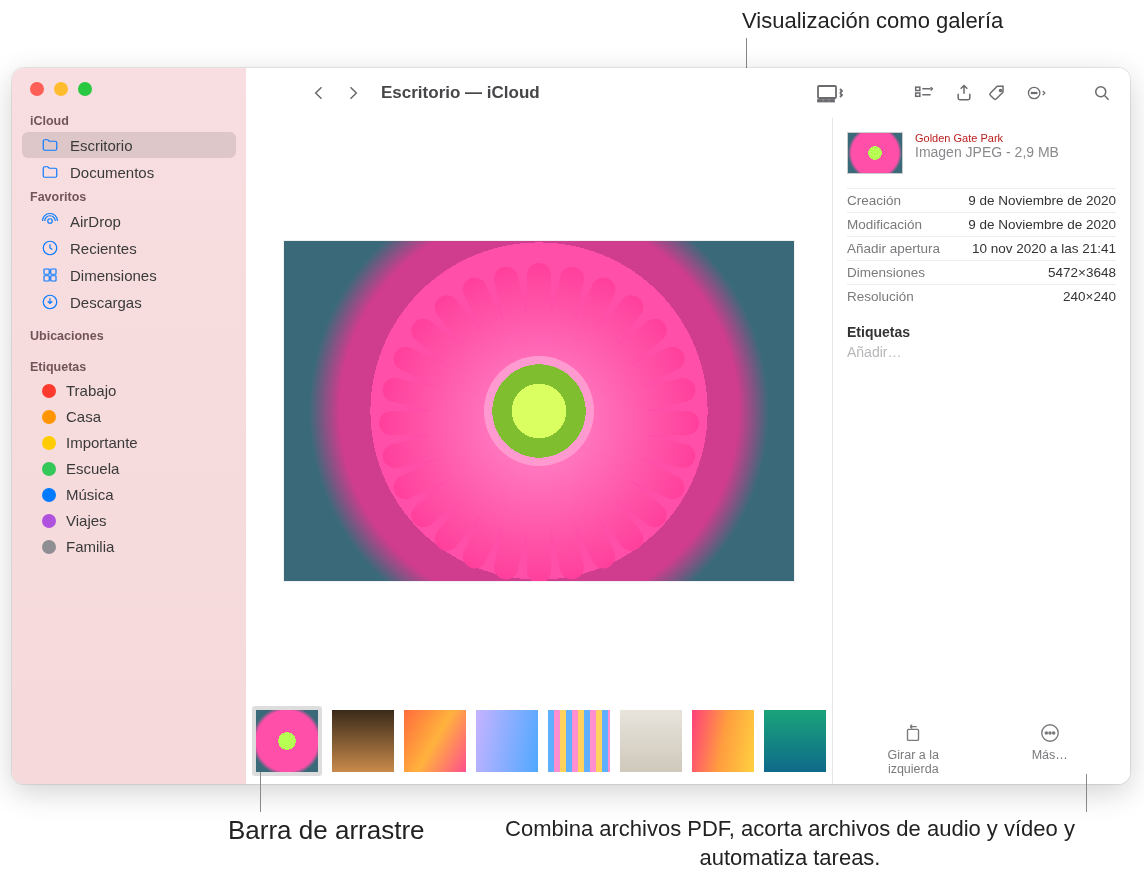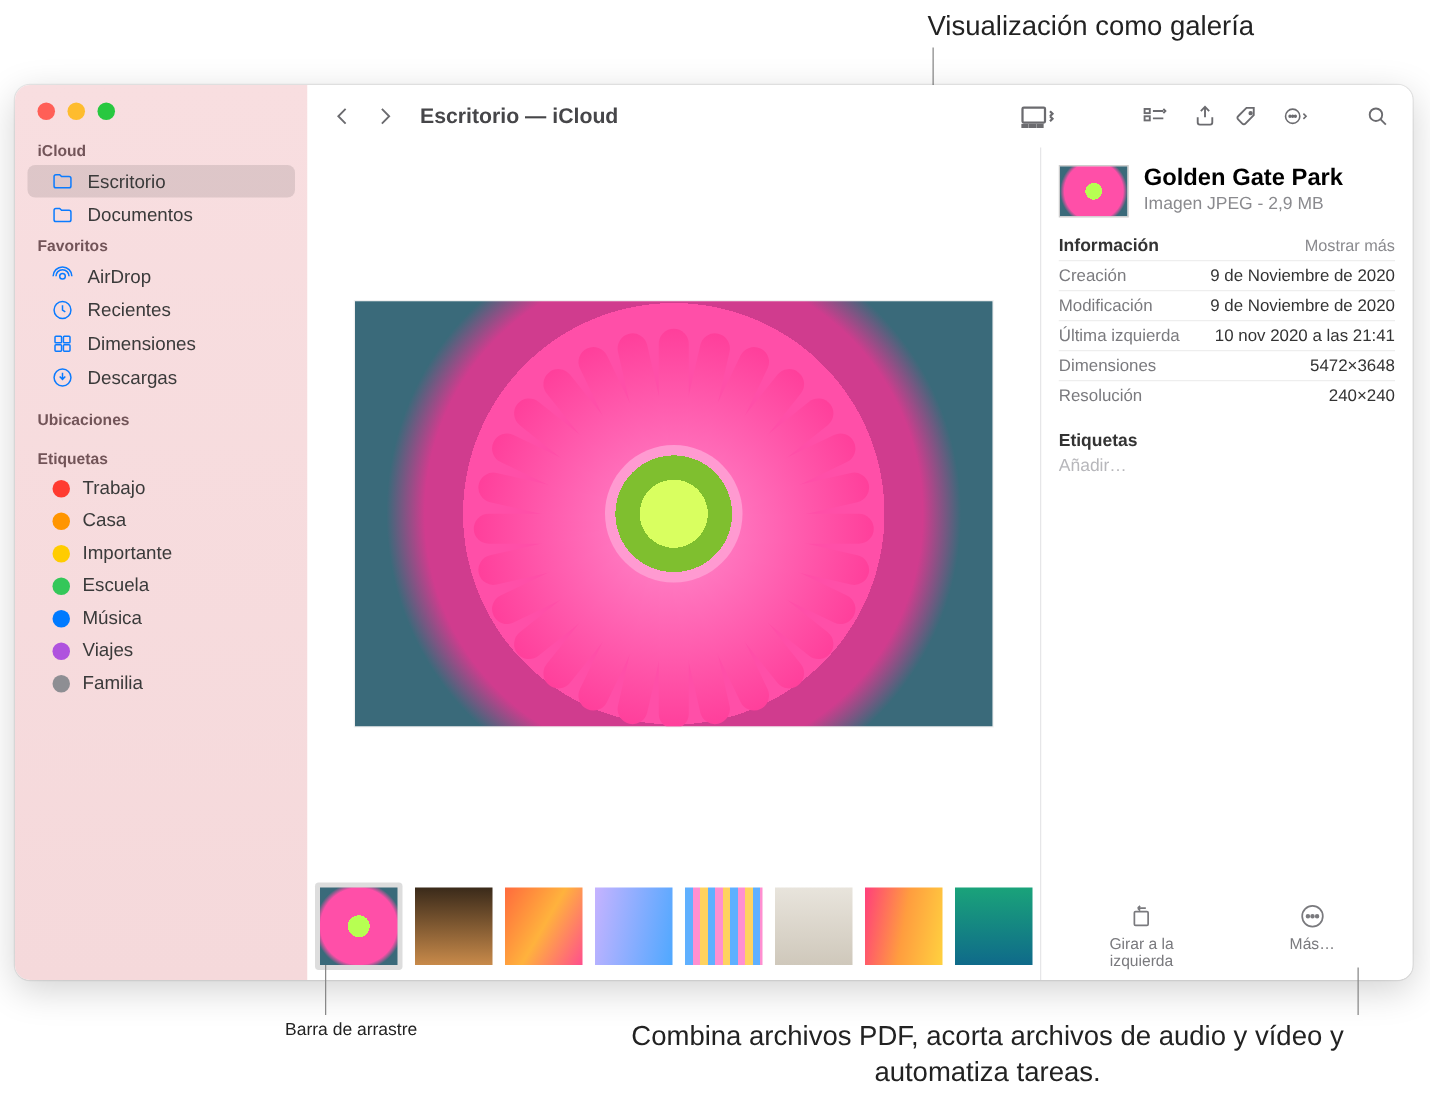--- a/index.html
+++ b/index.html
@@ -93,20 +93,21 @@
     display: flex;
     flex-direction: column;
     background: #fff;
   }
   .toolbar {
     height: 50px;
     display: flex;
     align-items: center;
     padding: 0 14px;
     gap: 6px;
+    margin-left: 45px;
   }
   .tb-btn {
     color: #6b6b6f;
     width: 28px;
     height: 26px;
     display:flex; align-items:center; justify-content:center;
     border-radius: 6px;
   }
   .tb-btn svg { width: 20px; height: 20px; stroke: currentColor; fill: none; stroke-width: 1.8; }
   .tb-title {
@@ -177,21 +178,21 @@
     align-items: flex-start;
     margin-bottom: 14px;
   }
   .insp-thumb {
     width: 56px; height: 42px;
     background: radial-gradient(circle at 50% 50%, #b7ff52 0 20%, #ff4fa8 20% 70%, #3a6a7a 80% 100%);
     border: 1px solid #ccc;
     flex: none;
   }
   .insp-title {
-    font-size: 19px; font-weight: 700; color: #000000;
+    font-size: 11px; font-weight: 400; color: #b91c1c;
   }
   .insp-sub {
     font-size: 14px; color: #8a8a8e;
   }
   .insp-section-h {
     display:flex; justify-content:space-between; align-items:baseline;
     font-weight:600; color:#333; margin-bottom:4px;
   }
   .insp-more { font-size: 13px; color:#8a8a8e; font-weight:400; }
   .insp-row {
@@ -215,21 +216,21 @@
   .qa {
     display:flex; flex-direction:column; align-items:center; gap:4px;
     font-size: 12.5px; color:#7a7a7e; text-align:center;
     width: 90px;
   }
   .qa svg { width:22px; height:22px; stroke:#7a7a7e; fill:none; stroke-width:1.5; }
   .callout-left {
     position: absolute;
     top: 815px;
     left: 228px;
-    font-size: 14px; color:#222;
+    font-size: 26px; color:#222;
   }
   .callout-left-line {
     position:absolute;
     top: 772px; left: 260px;
     width:1px; height:40px; background:#888;
   }
   .callout-right {
     position: absolute;
     top: 815px;
     left: 470px;
@@ -494,35 +495,31 @@
       </div>
 
       <div class="inspector">
         <div class="insp-header">
           <div class="insp-thumb"></div>
           <div>
             <div class="insp-title">Golden Gate Park</div>
             <div class="insp-sub">Imagen JPEG - 2,9 MB</div>
           </div>
         </div>
-        <div class="insp-section-h">
-          <span>Información</span>
-          <span class="insp-more">Mostrar más</span>
-        </div>
         <div id="insp-rows">
             <div class="insp-row">
               <span class="insp-key">Creación</span>
               <span class="insp-val">9 de Noviembre de 2020</span>
             </div>
             <div class="insp-row">
               <span class="insp-key">Modificación</span>
               <span class="insp-val">9 de Noviembre de 2020</span>
             </div>
             <div class="insp-row">
-              <span class="insp-key">Última izquierda</span>
+              <span class="insp-key">Añadir apertura</span>
               <span class="insp-val">10 nov 2020 a las 21:41</span>
             </div>
             <div class="insp-row">
               <span class="insp-key">Dimensiones</span>
               <span class="insp-val">5472×3648</span>
             </div>
             <div class="insp-row">
               <span class="insp-key">Resolución</span>
               <span class="insp-val">240×240</span>
             </div>

